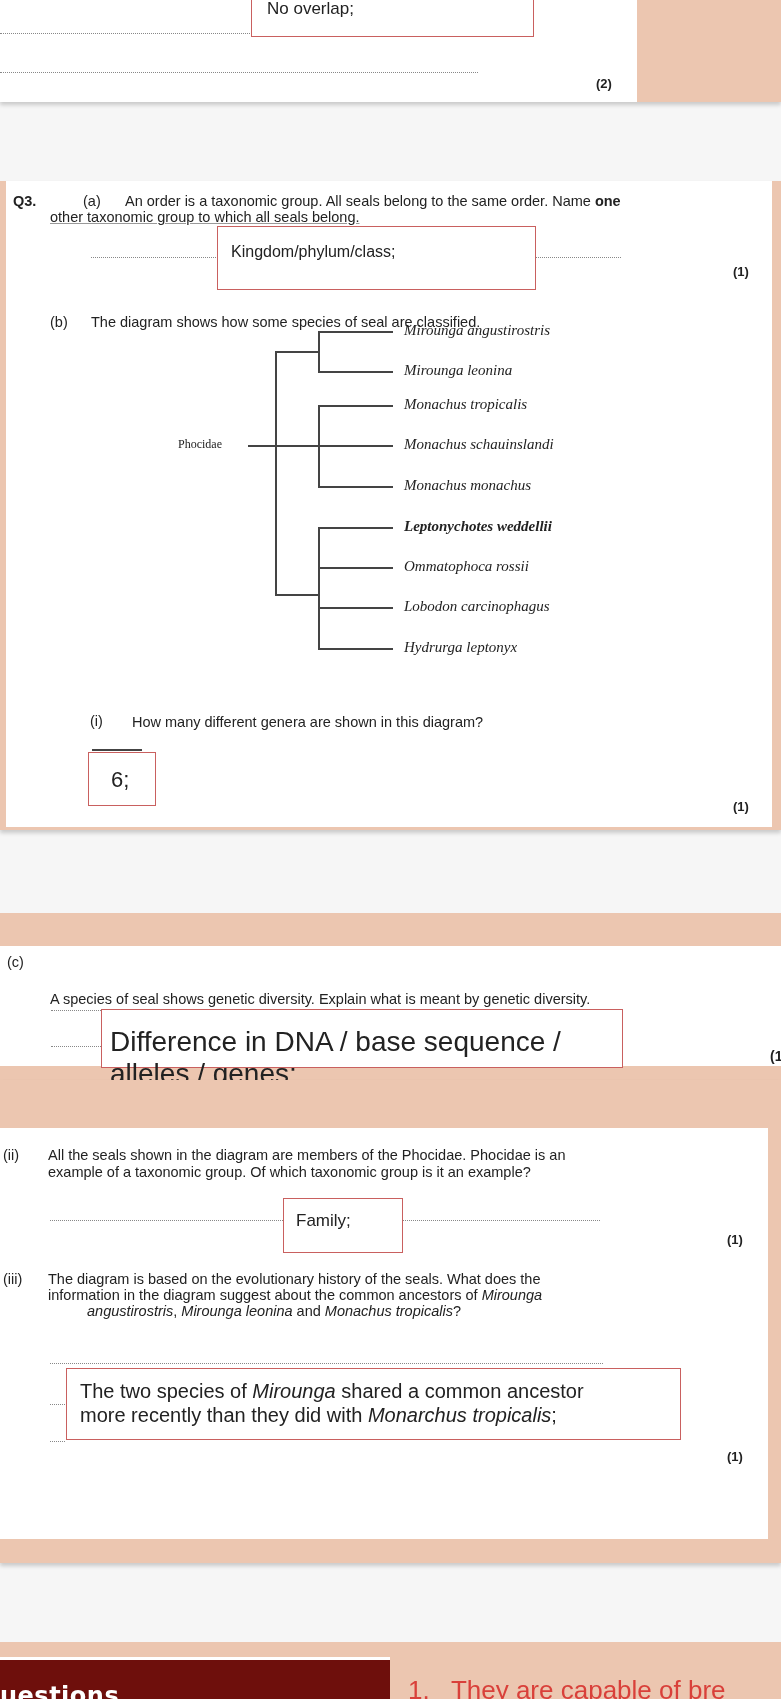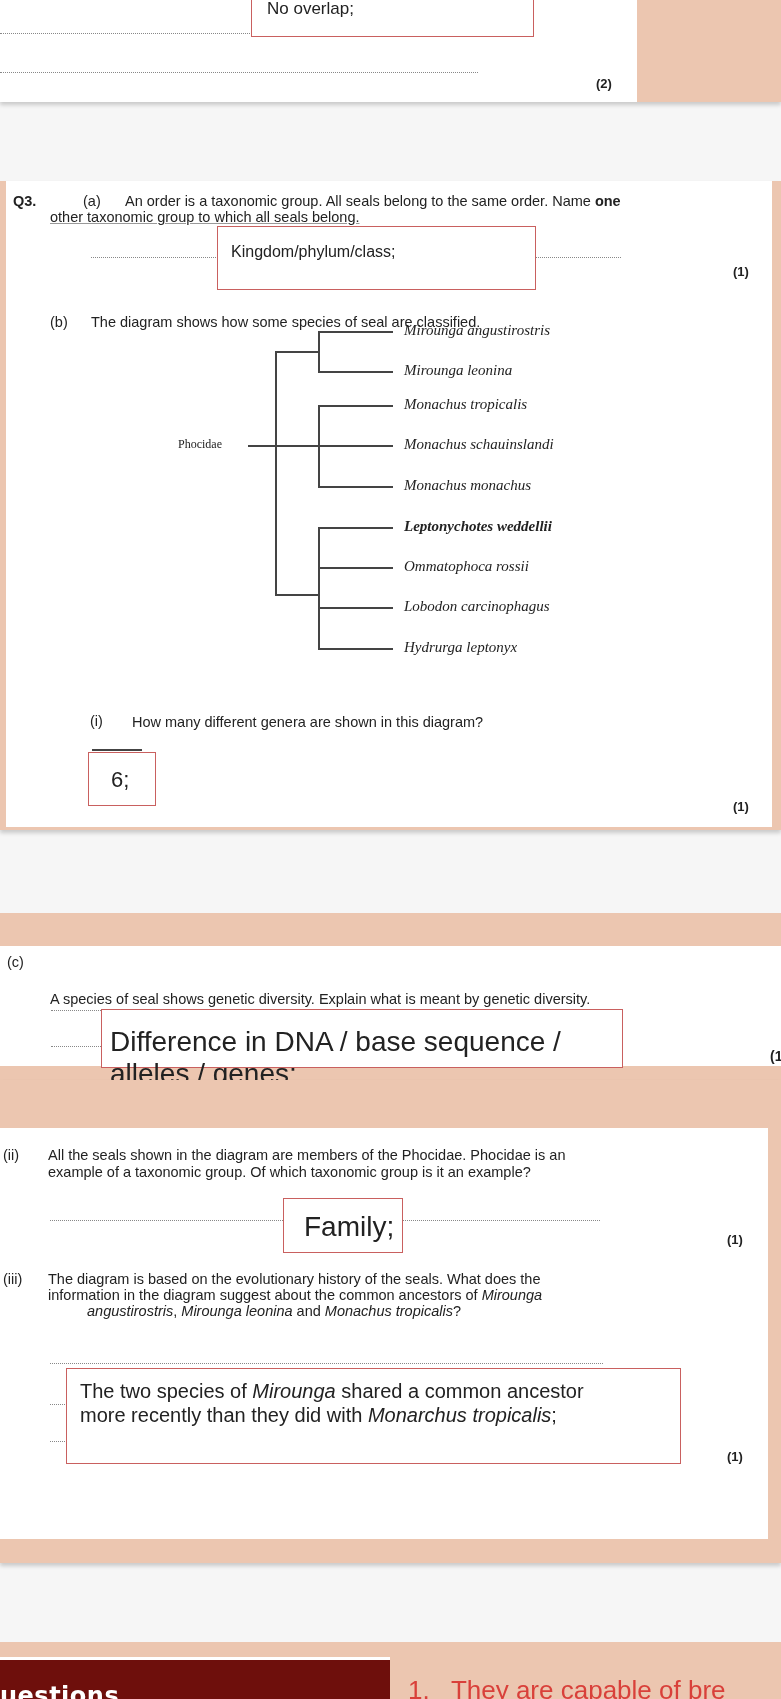--- a/index.html
+++ b/index.html
@@ -110,37 +110,37 @@
   </div>
 </div>
 
 <div class="slide shadow" style="top:1080px; height:483px;">
   <div class="paper" style="left:0; top:48px; width:768px; height:411px;">
     <div class="qlabel" style="left:3px; top:19px;">(ii)</div>
     <div class="qtext" style="left:48px; top:19px;">All the seals shown in the diagram are members of the Phocidae. Phocidae is an</div>
     <div class="qtext" style="left:48px; top:36px;">example of a taxonomic group. Of which taxonomic group is it an example?</div>
     <div class="dots" style="left:50px; top:92px; width:233px;"></div>
     <div class="dots" style="left:402px; top:92px; width:198px;"></div>
-    <div class="ansbox" style="left:283px; top:70px; width:120px; height:55px; font-size:28px; padding:12px 0 0 20px;">
+    <div class="ansbox" style="left:283px; top:70px; width:120px; height:55px; font-size:17px; padding:12px 0 0 12px;">
       <span>Family;</span>
     </div>
     <div class="marks" style="left:727px; top:104px;">(1)</div>
 
     <div class="qlabel" style="left:3px; top:143px;">(iii)</div>
     <div class="qtext" style="left:48px; top:143px;">The diagram is based on the evolutionary history of the seals. What does the</div>
     <div class="qtext" style="left:48px; top:159px; white-space:nowrap;">
       <span>information in the diagram suggest about the common ancestors of </span><i>Mirounga</i>
     </div>
     <div class="qtext" style="left:48px; top:175px; white-space:nowrap;margin-left:39px;">
       <i>angustirostris</i><span>, </span><i>Mirounga leonina</i><span> and </span><i>Monachus tropicalis</i><span>?</span>
     </div>
     <div class="dots" style="left:50px; top:235px; width:553px;"></div>
     <div class="dots" style="left:50px; top:276px; width:15px;"></div>
     <div class="dots" style="left:50px; top:313px; width:15px;"></div>
-    <div class="ansbox" style="left:66px; top:240px; width:615px; height:96px; font-size:20px; line-height:24px; padding:10px 0 0 13px; white-space:nowrap;">
+    <div class="ansbox" style="left:66px; top:240px; width:615px; height:72px; font-size:20px; line-height:24px; padding:10px 0 0 13px; white-space:nowrap;">
       <div>
         <span>The two species of </span><i>Mirounga</i><span> shared a common ancestor</span>
       </div>
       <div>
         <span>more recently than they did with </span><i>Monarchus tropicalis</i><span>;</span>
       </div>
     </div>
     <div class="marks" style="left:727px; top:321px;">(1)</div>
   </div>
 </div>

